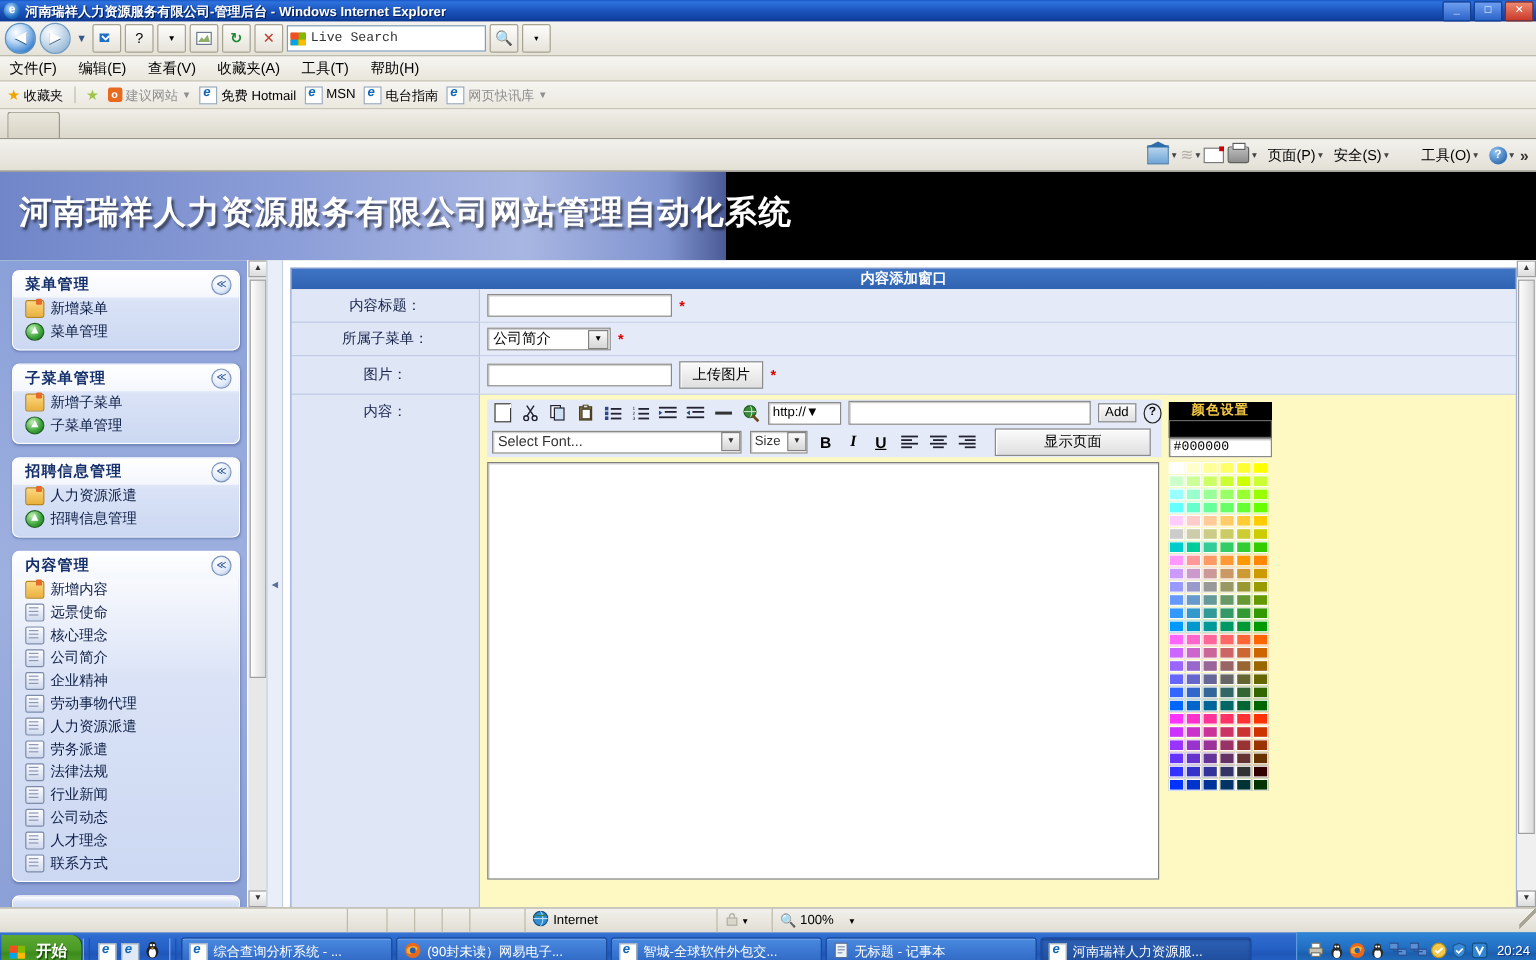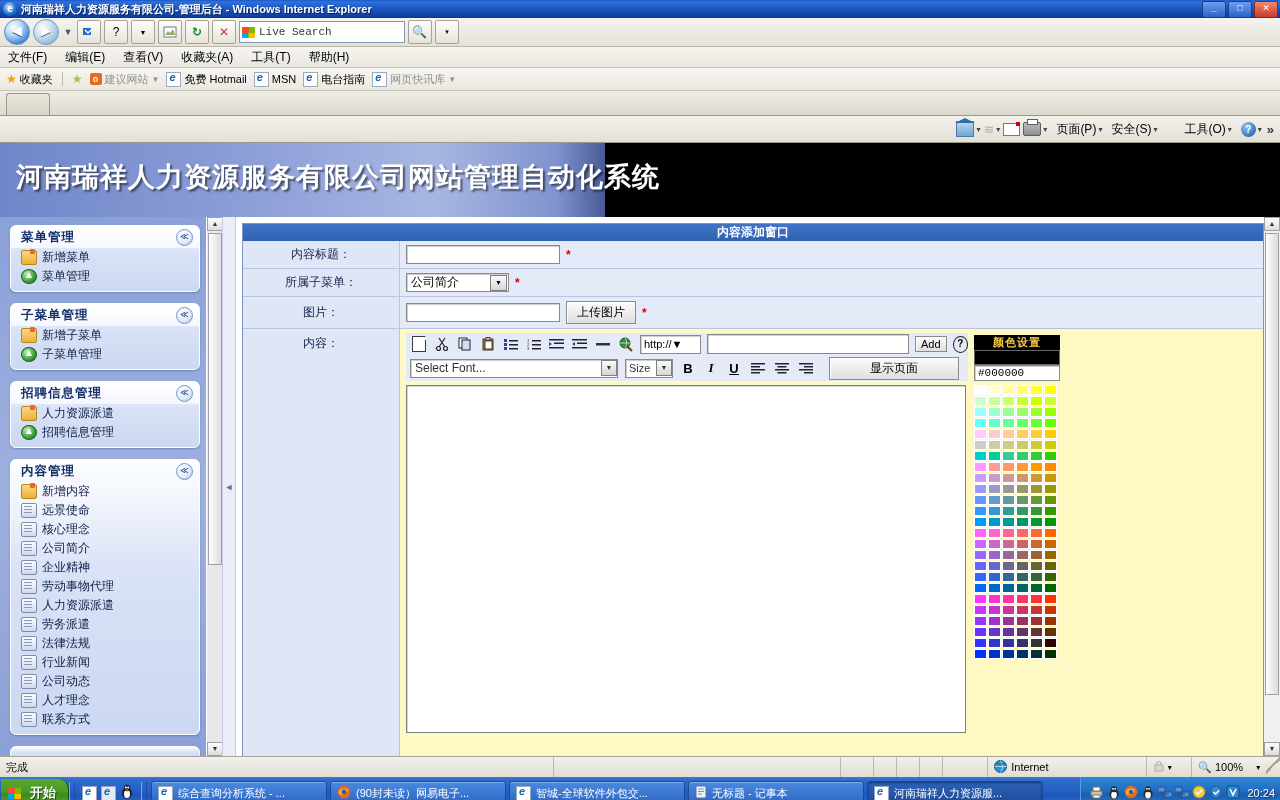--- a/index.html
+++ b/index.html
@@ -822,23 +822,20 @@
           <div class="arrbtn" style="top:0">▲</div>
           <div class="thumby"></div>
           <div class="arrbtn" style="bottom:0">▼</div>
         </div>
       </div>
 
     </div>
   </div>
 
   <div class="statusbar">
-    <div class="sb-cell" style="width:560px">
-      <span>完成</span>
-    </div>
     <div class="sb-cell" style="width:290px"></div>
     <div class="sb-cell" style="width:33px"></div>
     <div class="sb-cell" style="width:23px"></div>
     <div class="sb-cell" style="width:23px"></div>
     <div class="sb-cell" style="width:23px"></div>
     <div class="sb-cell" style="width:46px"></div>
     <div class="sb-cell" style="width:160px;gap:4px">
       <span>
         <svg width="13" height="13" viewBox="0 0 13 13">
             <circle cx="6.5" cy="6.5" r="6" fill="#2f8fd6" stroke="#14507f"></circle>

